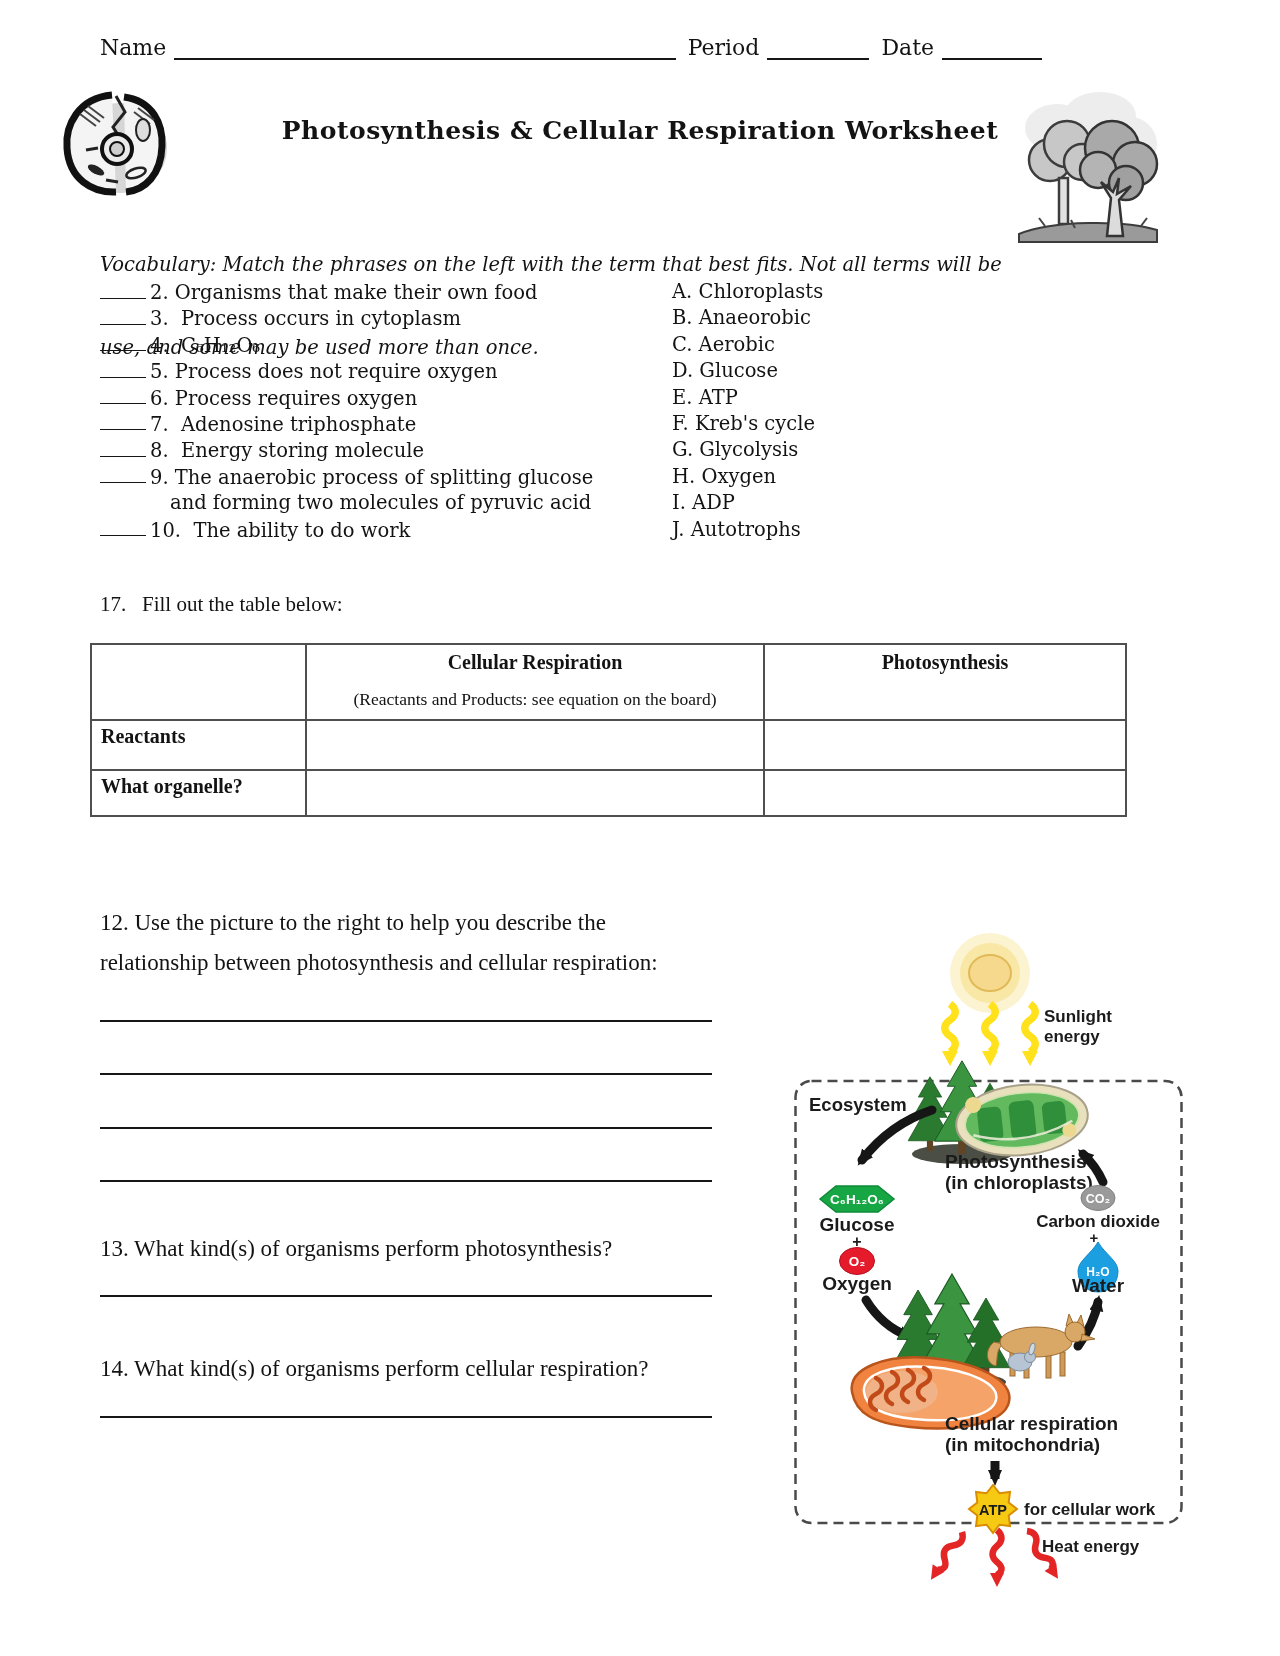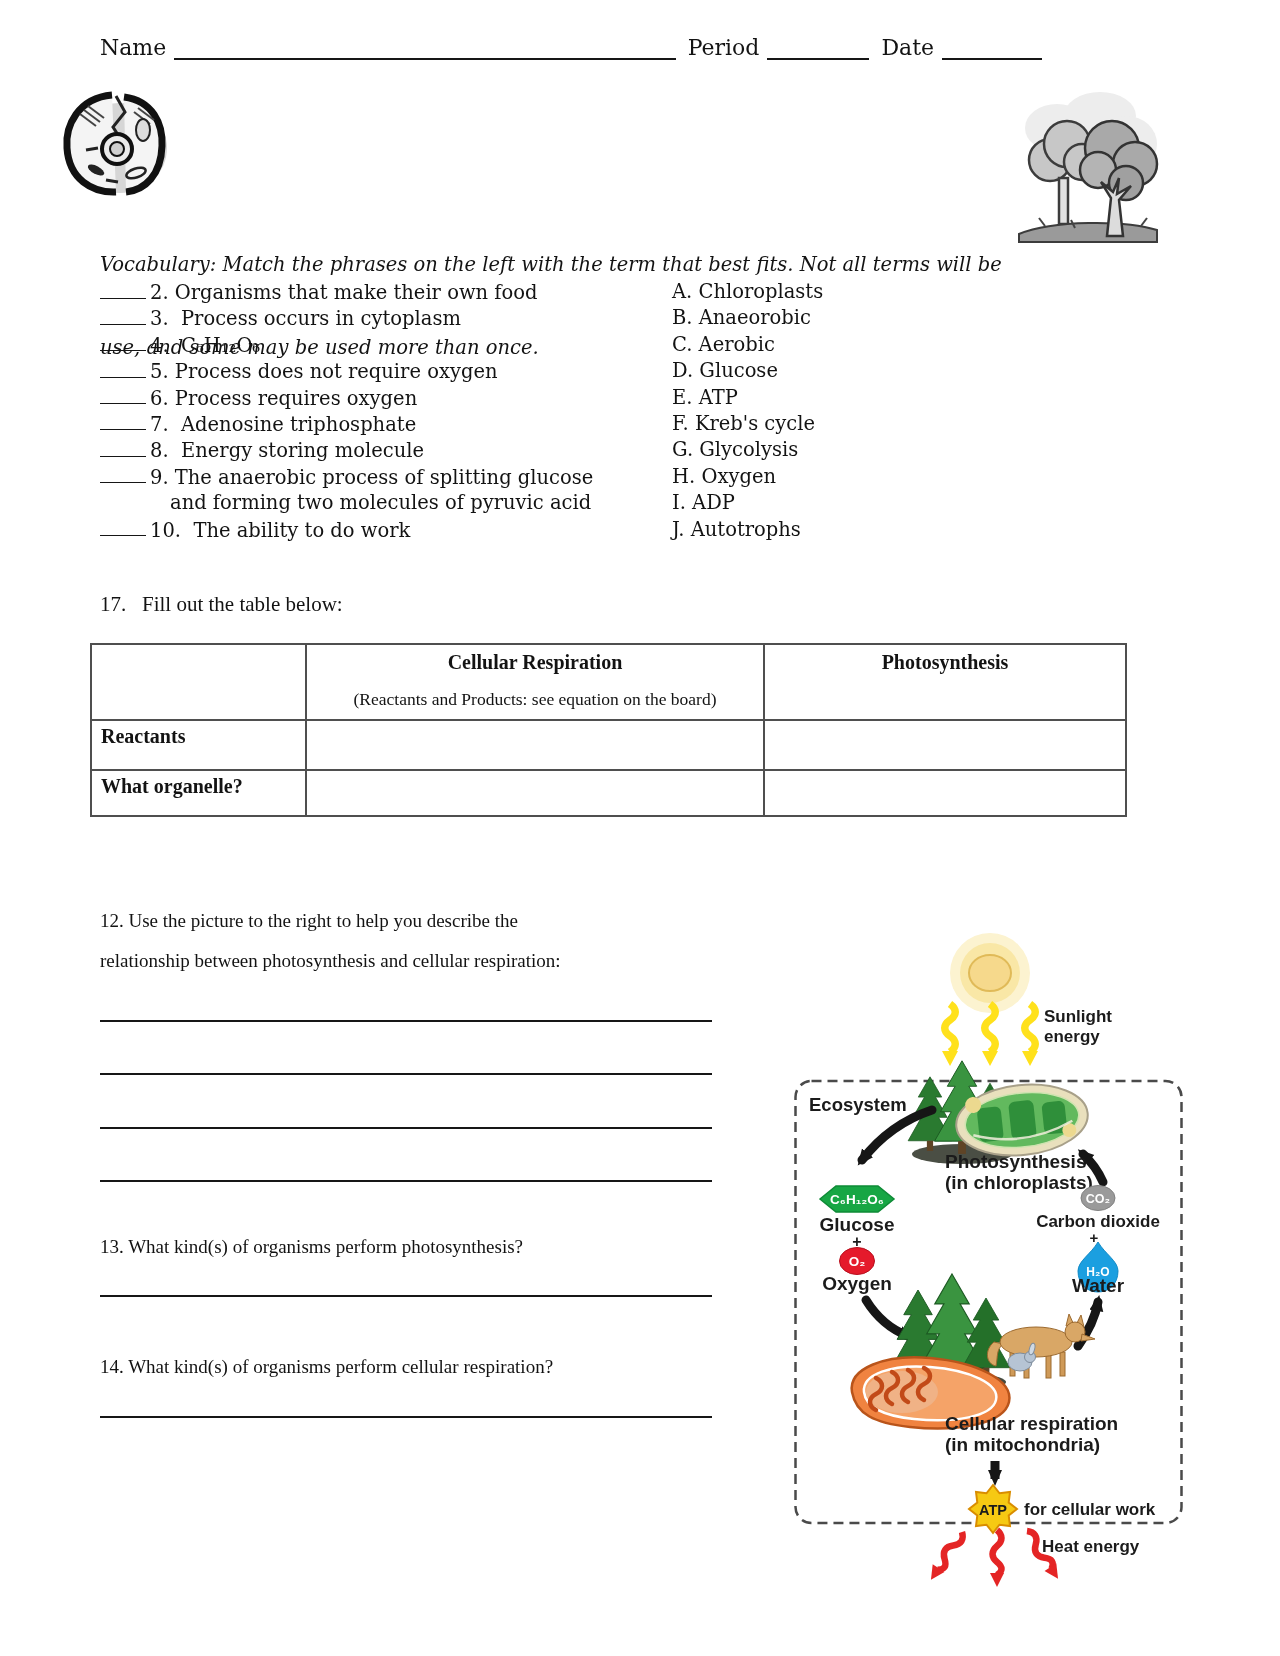--- a/index.html
+++ b/index.html
@@ -18,21 +18,21 @@
   
   .vocab{font-style:italic;font-size:19.5px;line-height:27.5px;white-space:pre;}
 
   
   .mcol{line-height:26.4px;font-size:19.5px;}
   .mrow{height:26.4px;white-space:pre;}
   .mblank{display:inline-block;width:46px;height:.95em;border-bottom:1.8px solid #161616;margin-right:4px;}
   .mindent{display:inline-block;width:70px;}
 
   
-  .q{font-family:"Liberation Serif",serif;font-size:19px;white-space:pre;}
+  .q{font-family:"Liberation Serif",serif;font-size:23px;white-space:pre;}
   .ansline{position:absolute;left:100px;width:612px;height:0;border-bottom:2.2px solid #161616;}
 
   
   .wtable{position:absolute;left:90px;top:643px;border-collapse:collapse;table-layout:fixed;
           font-family:"Liberation Serif",serif;}
   .wtable td{border:2px solid #4f4f4f;vertical-align:top;padding:4px 9px;background:#fff;}
   .thead{font-weight:bold;font-size:20px;text-align:center;margin-top:2px;}
   .tsub{font-size:17.5px;text-align:center;margin-top:15px;}
   .rlabel{font-weight:bold;font-size:20px;}
   tr.r0{height:76px;} tr.r1{height:50px;padding-left:28px;} tr.r2{height:52px;} tr.r3{height:46px;}
@@ -69,20 +69,21 @@
     </g>
     <circle cx="61" cy="63" r="15" fill="#ececec" stroke="#111" stroke-width="4"></circle>
     <circle cx="61" cy="63" r="7" fill="#cfcfcf" stroke="#111" stroke-width="2"></circle>
     <ellipse cx="40" cy="84" rx="9" ry="4" fill="#222" transform="rotate(28 40 84)"></ellipse>
     <ellipse cx="80" cy="87" rx="10" ry="4.5" fill="none" stroke="#222" stroke-width="2.5" transform="rotate(-18 80 87)"></ellipse>
     <ellipse cx="87" cy="44" rx="7" ry="11" fill="#dddddd" stroke="#222" stroke-width="2"></ellipse>
     <line x1="50" y1="94" x2="62" y2="96" stroke="#222" stroke-width="3"></line>
     <line x1="30" y1="64" x2="42" y2="62" stroke="#222" stroke-width="3"></line>
   </svg>
 
+  <div class="abs title" style="left:0;top:116px;">Photosynthesis &amp; Cellular Respiration Worksheet</div>
 
   <svg class="abs" style="left:1005px;top:86px;" width="160" height="158" viewBox="0 0 160 158">
     <ellipse cx="52" cy="42" rx="32" ry="24" fill="#ededed"></ellipse>
     <ellipse cx="95" cy="30" rx="36" ry="24" fill="#ededed"></ellipse>
     <ellipse cx="122" cy="58" rx="30" ry="28" fill="#ededed"></ellipse>
     <g stroke="#3c3c3c" stroke-width="2.5">
       <circle cx="45" cy="74" r="21" fill="#c7c7c7"></circle>
       <circle cx="62" cy="58" r="23" fill="#c7c7c7"></circle>
       <circle cx="77" cy="76" r="18" fill="#c7c7c7"></circle>
       <rect x="54" y="92" width="9" height="46" fill="#e2e2e2"></rect>

